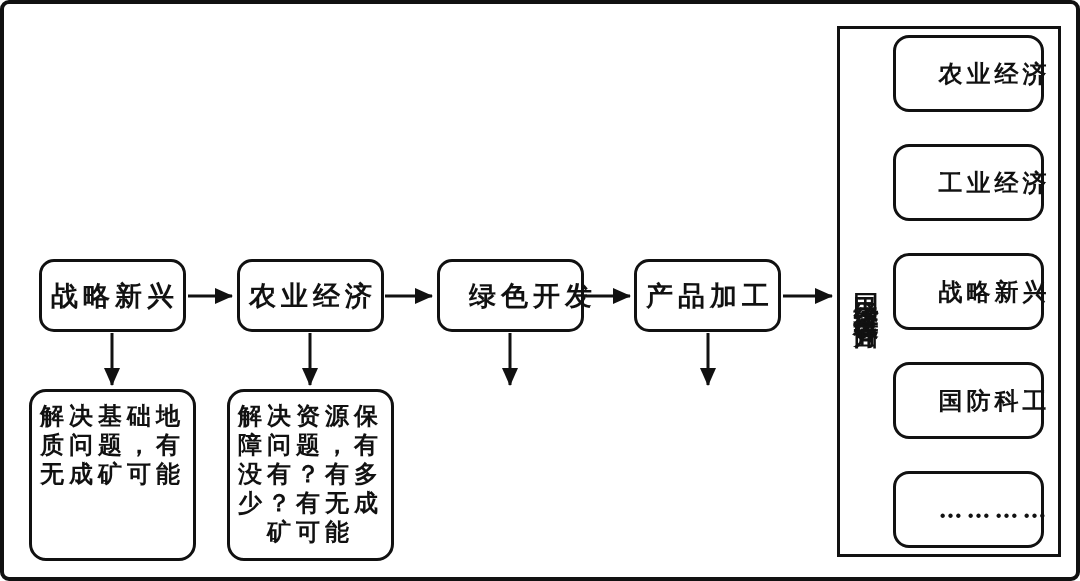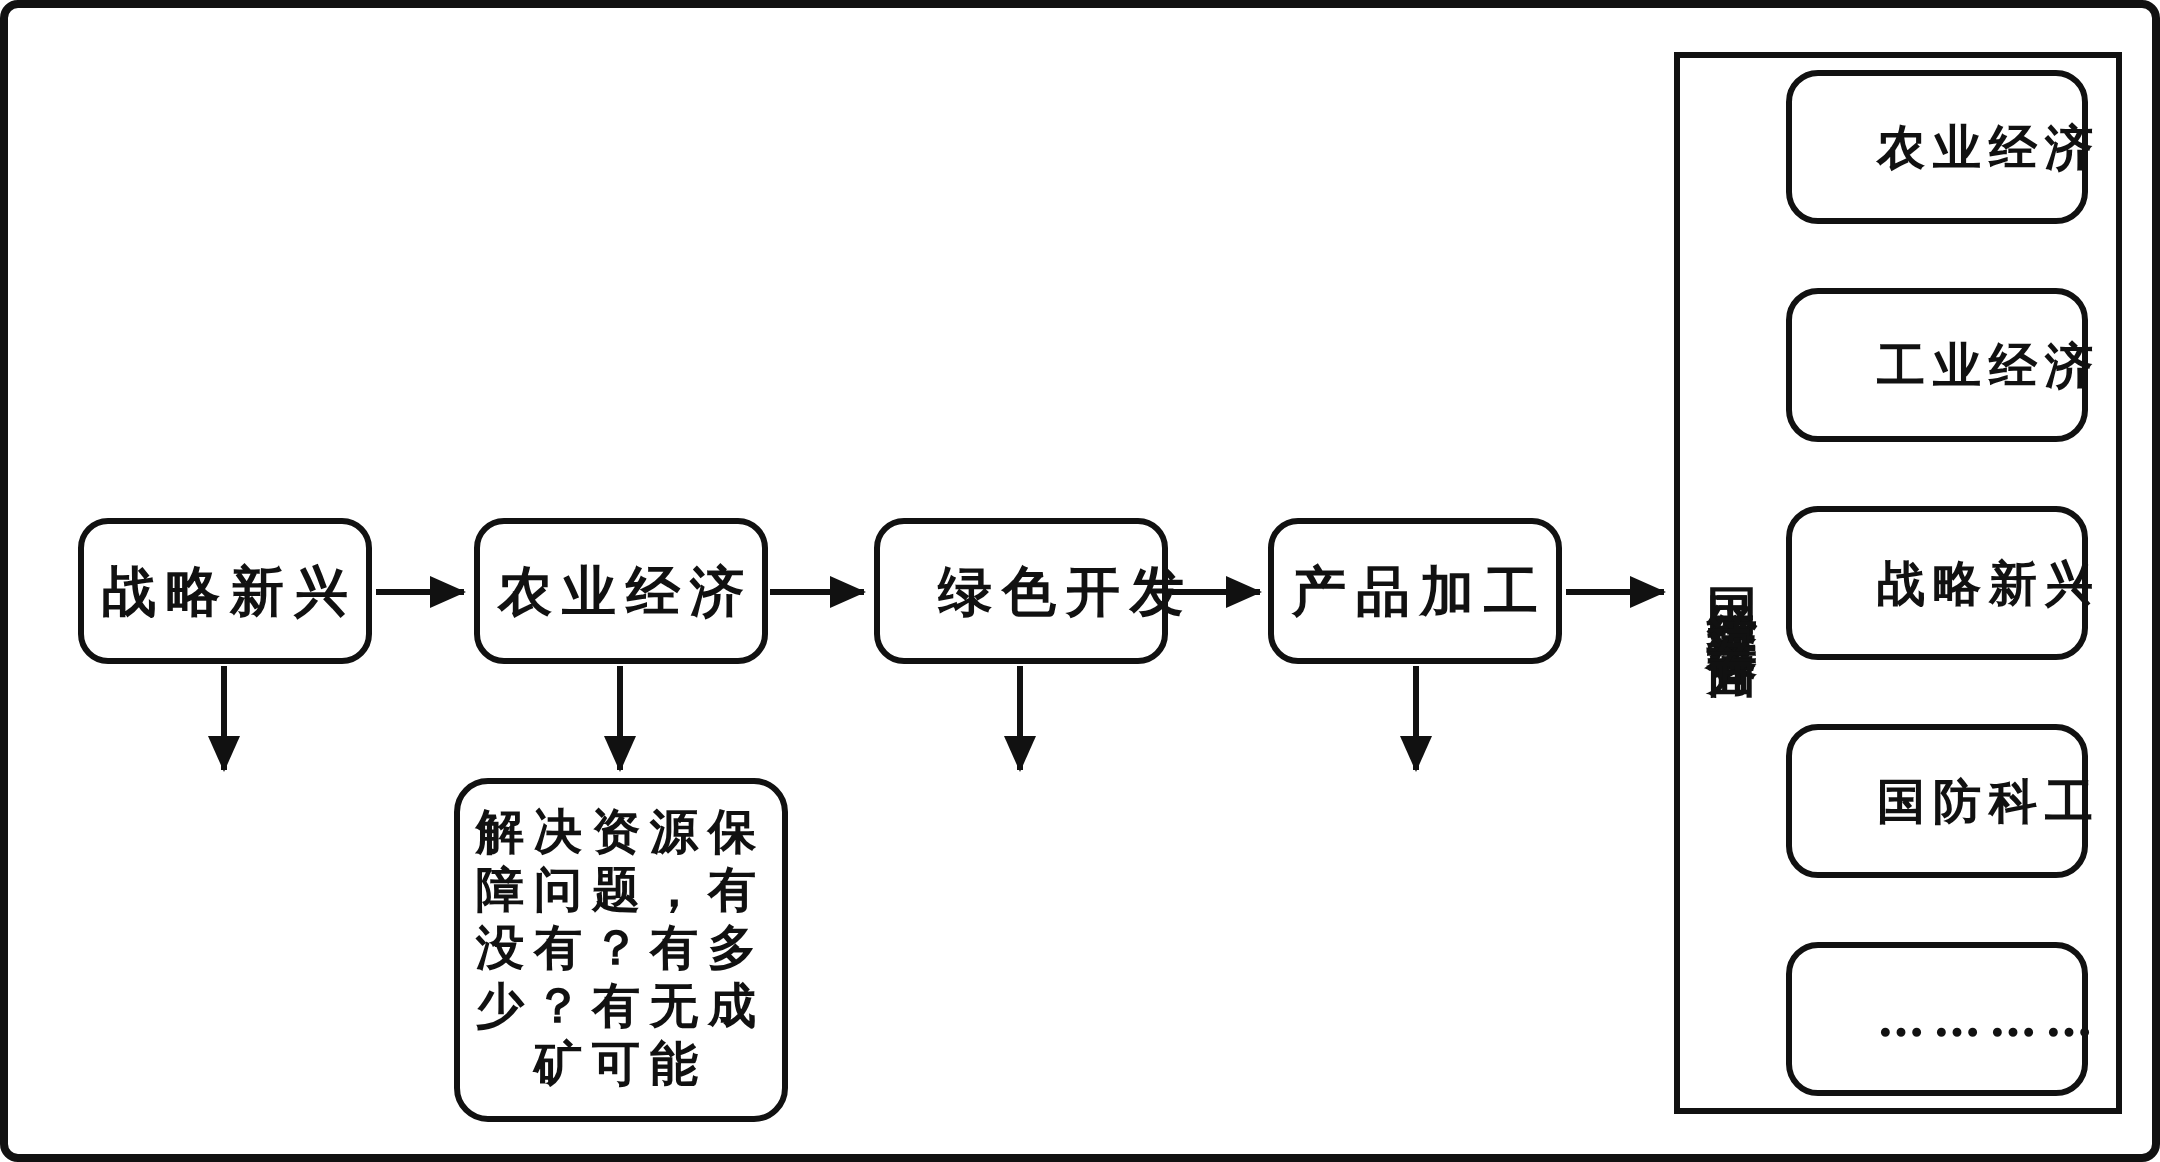--- a/index.html
+++ b/index.html
@@ -135,20 +135,21 @@
     <line x1="306" y1="329" x2="306" y2="381" stroke="#111111" stroke-width="3" marker-end="url(#ah)"></line>
     <line x1="506" y1="329" x2="506" y2="381" stroke="#111111" stroke-width="3" marker-end="url(#ah)"></line>
     <line x1="704" y1="329" x2="704" y2="381" stroke="#111111" stroke-width="3" marker-end="url(#ah)"></line>
   </svg>
 
   <div class="stage-box" style="left:35px;  top:255px;">战略新兴</div>
   <div class="stage-box" style="left:233px; top:255px;">农业经济</div>
   <div class="stage-box" style="left:433px; top:255px;padding-left:40px;">绿色开发</div>
   <div class="stage-box" style="left:630px; top:255px;">产品加工</div>
 
+  <div class="desc-box" style="left:25px;  top:385px;">解决基础地质问题，有无成矿可能</div>
   <div class="desc-box" style="left:223px; top:385px;">解决资源保障问题，有没有？有多少？有无成矿可能</div>
 
   <div class="outcome-panel"></div>
   <div class="panel-title">国民经济建设各方面</div>
   <div class="outcome-items">
     <div class="outcome-box">农业经济</div>
     <div class="outcome-box">工业经济</div>
     <div class="outcome-box">战略新兴</div>
     <div class="outcome-box">国防科工</div>
     <div class="outcome-box">…………</div>

